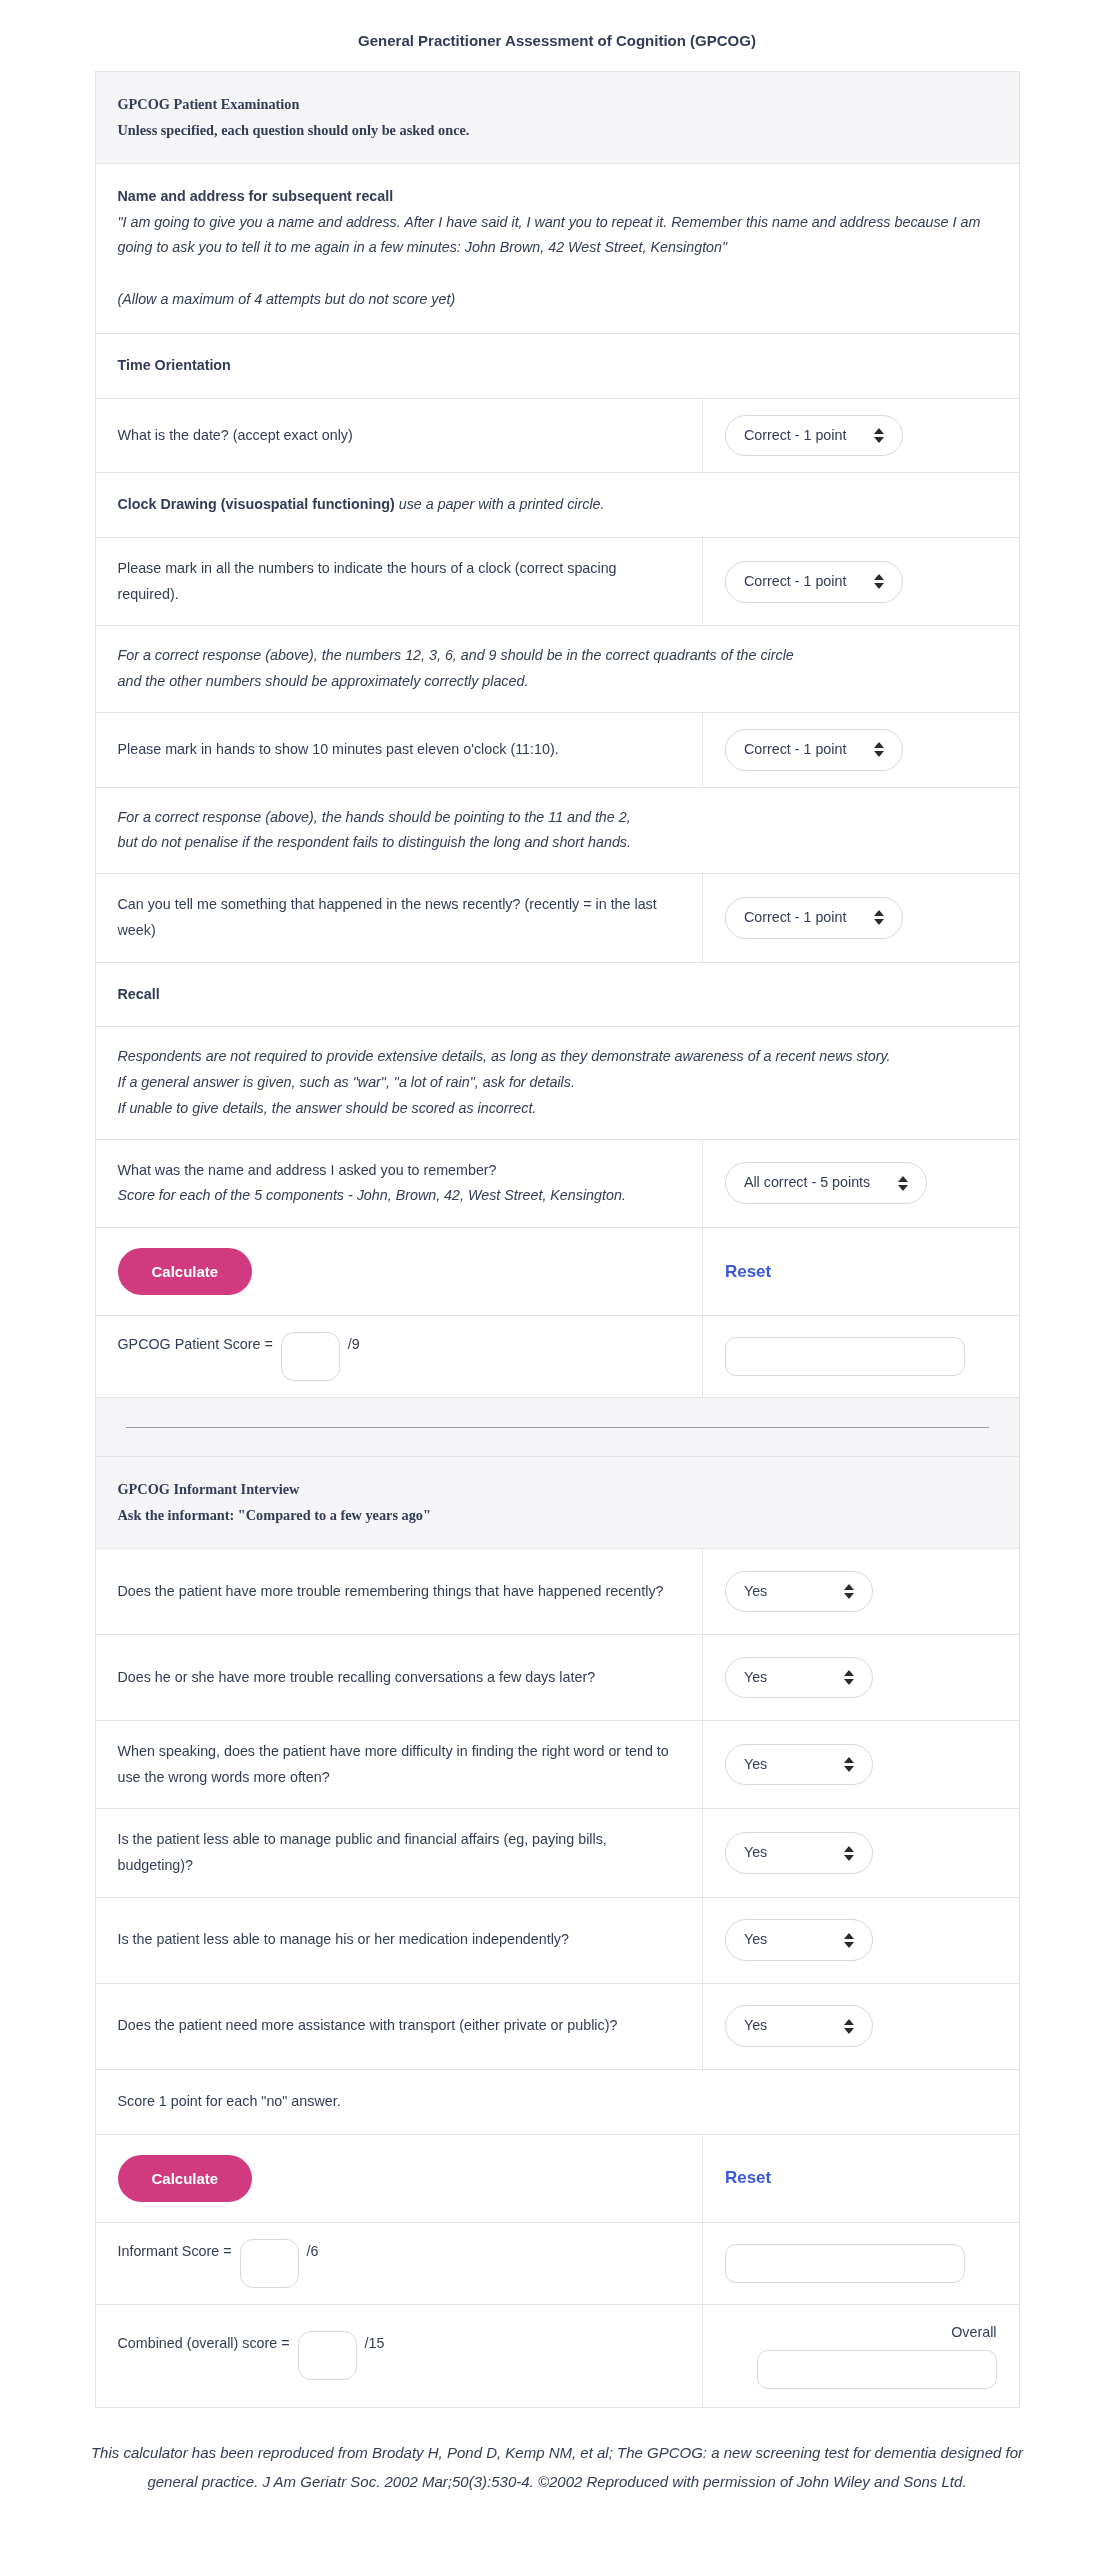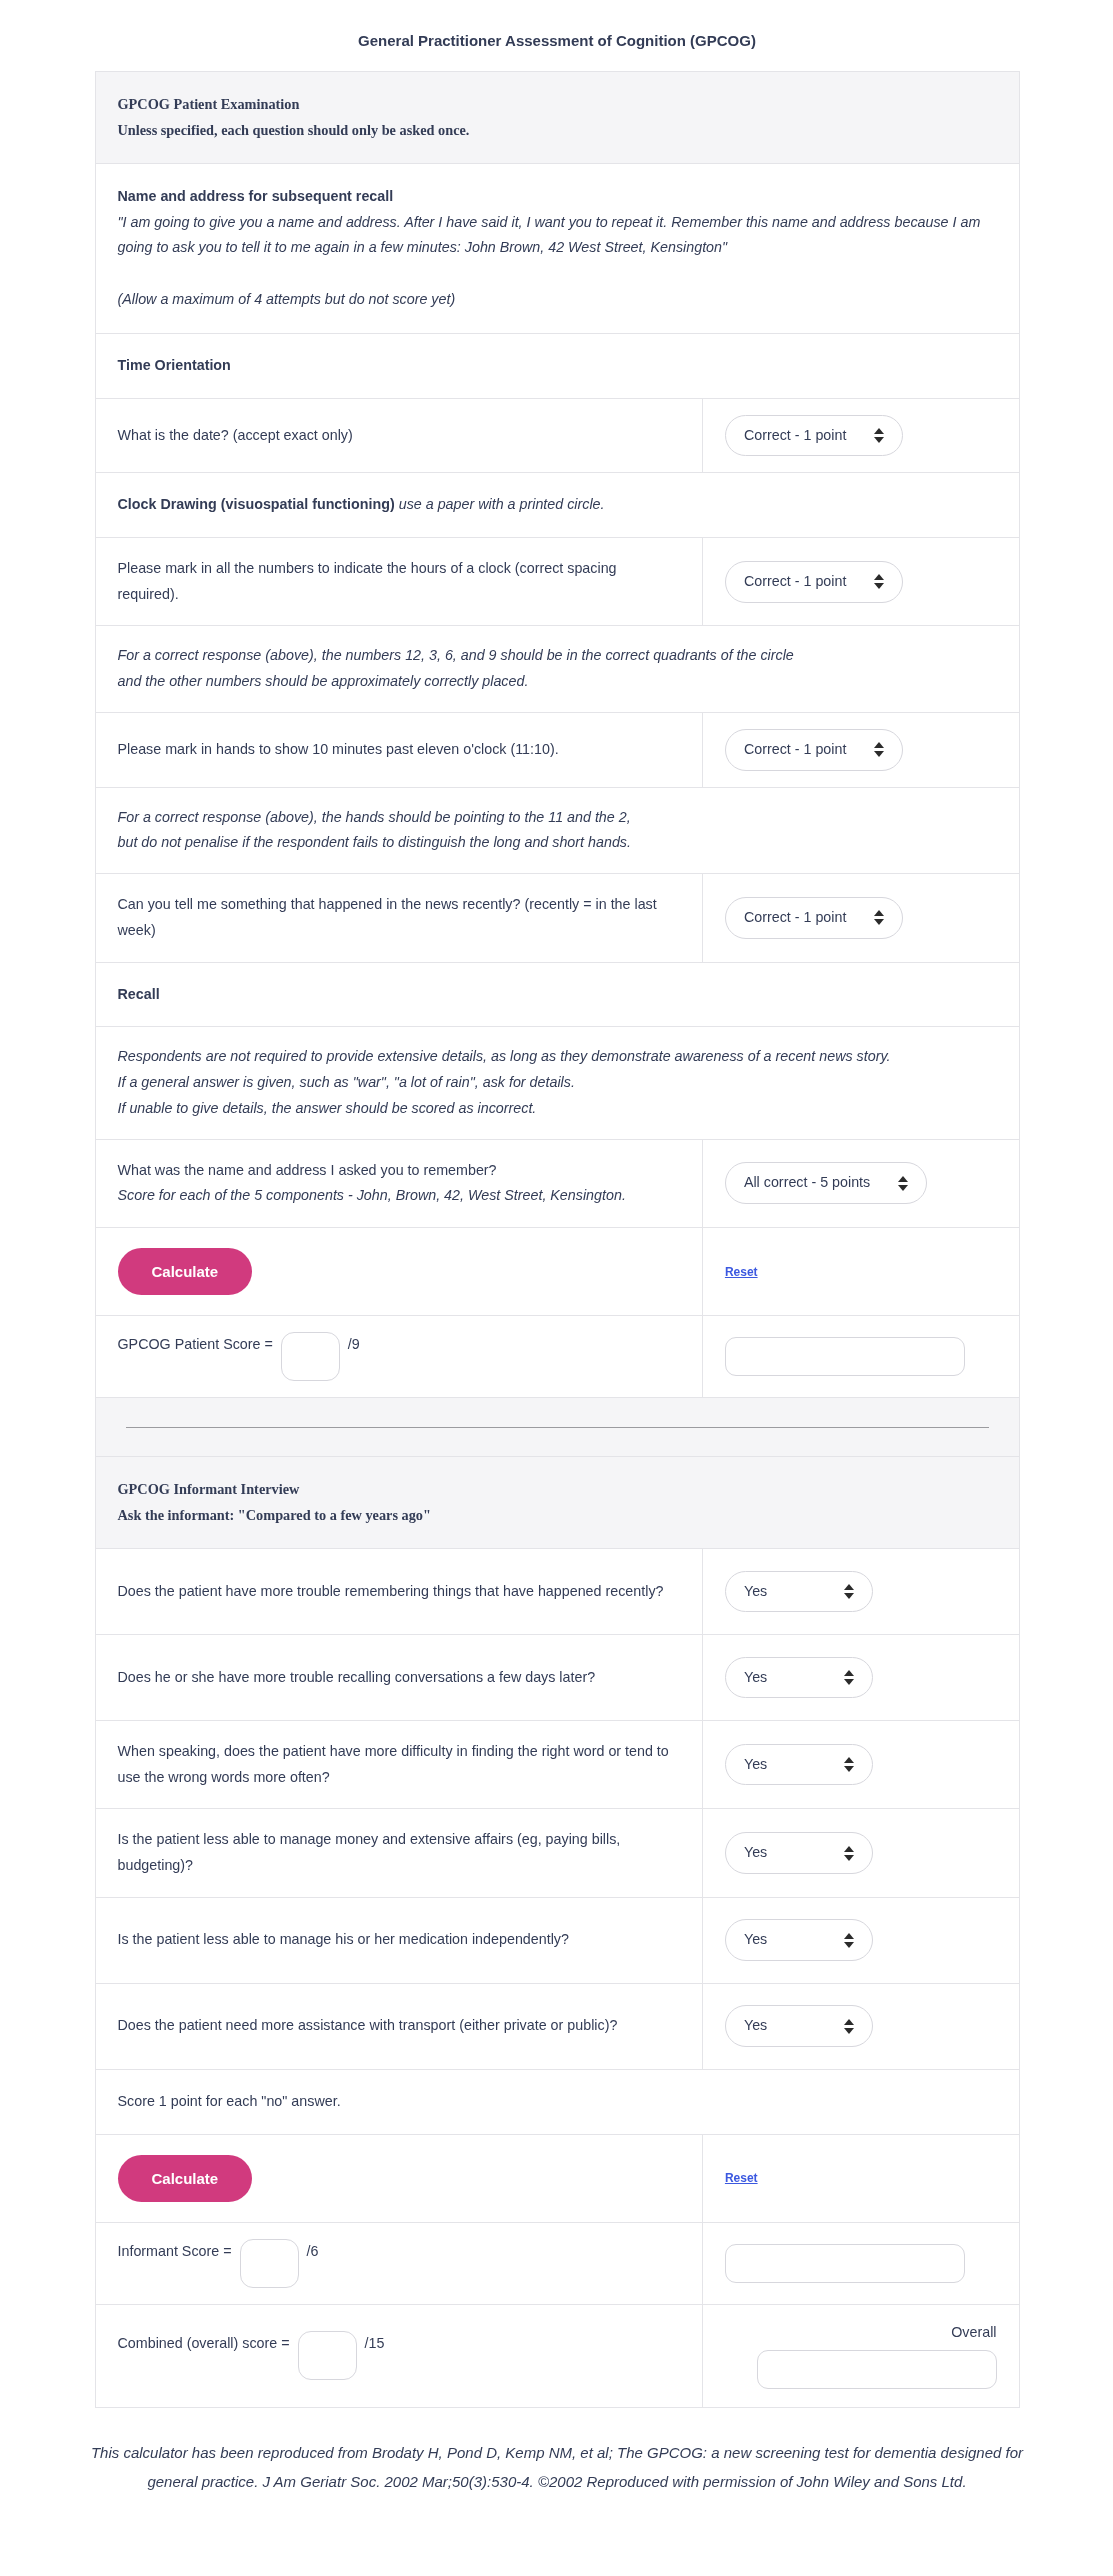--- a/index.html
+++ b/index.html
@@ -87,22 +87,21 @@
     font-family:inherit;
     padding:0 34px;
     height:47px;
     border-radius:26px;
     cursor:pointer;
   }
   .action-row .cell-left{padding:20px 22px;}
   .reset-link{
     color:var(--link);
     font-weight:bold;
-    font-size:12px;
-    text-decoration:underline;
+    font-size:17px;
     cursor:pointer;
   }
   .score-line{display:flex;align-items:flex-start;}
   .score-input{
     width:59px;
     height:49px;
     margin:0 8px;
     border:1px solid var(--selborder);
     border-radius:13px;
     outline:none;
@@ -316,21 +315,21 @@
         <span>Yes</span>
         <span class="arrows">
             <span class="tri up"></span>
             <span class="tri down"></span>
           </span>
       </div>
     </div>
   </div>
 
   <div class="row split informant-q">
-    <div class="cell-left">Is the patient less able to manage money and extensive affairs (eg, paying bills, budgeting)?</div>
+    <div class="cell-left">Is the patient less able to manage public and financial affairs (eg, paying bills, budgeting)?</div>
     <div class="cell-right">
       <div class="select">
         <span>Yes</span>
         <span class="arrows">
             <span class="tri up"></span>
             <span class="tri down"></span>
           </span>
       </div>
     </div>
   </div>

